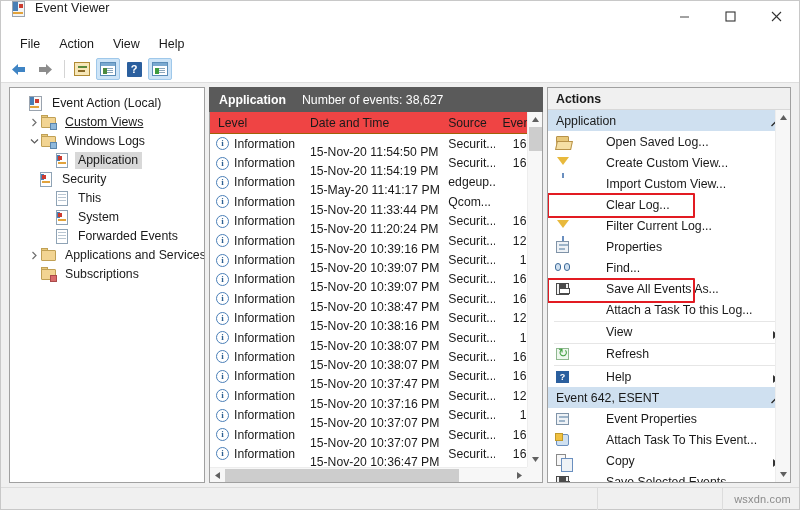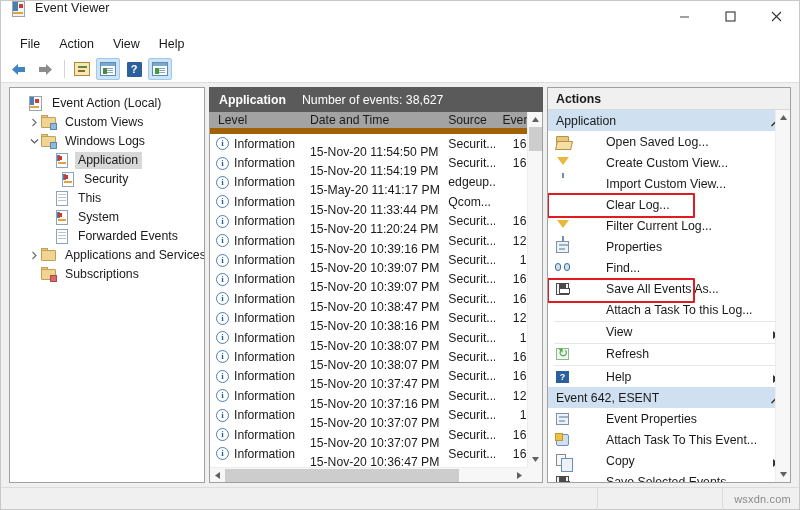--- a/index.html
+++ b/index.html
@@ -155,21 +155,21 @@
   }
   .lh-name { font-weight: bold; }
   .lh-count { margin-left: 16px; font-weight: normal; }
   .list-body {
     position: absolute; top: 25px; left: 0; width: 334px; height: 371px;
     background: #ffffff; border: 1px solid #a0a0a0; border-top: none;
     overflow: hidden;
   }
   .col-head {
     height: 22px; display: flex; align-items: center;
-    border-bottom: 6px solid #a16207; background: #a3a3a3;
+    border-bottom: 1px solid #a16207; background: #ef4444;
     font-size: 12.2px; color: #1a1a1a;
     position: relative;
   }
   .col-head .ch { padding-left: 8px; white-space: nowrap; overflow: hidden; }
   .ch.c-level { width: 97px; }
   .ch.c-date  { width: 146px; }
   .ch.c-source{ width: 57px; }
   .ch.c-eid   { width: 50px; }
 
   .evt-row {
@@ -368,21 +368,21 @@
           <div class="tree-row" style="padding-left: 4px;">
             <span class="tr-exp"></span>
             <span class="tr-ico ico-ev">
               <span class="sheet"></span>
               <span class="blue"></span>
               <span class="redsq"></span>
               <span class="bar"></span>
             </span>
             <span class="tr-label">Event Action (Local)</span>
           </div>
-          <div class="tree-row" style="padding-left: 17px;">
+          <div class="tree-row" style="padding-left: 17px; text-decoration: underline;">
             <span class="tr-exp">
               <svg width="7" height="9" viewBox="0 0 7 9">
                 <path d="M1.5 1 L5 4.5 L1.5 8" fill="none" stroke="#707070" stroke-width="1.2"></path>
               </svg>
             </span>
             <span class="tr-ico ico-folder">
               <span class="tab"></span>
               <span class="f"></span>
               <span class="badge"></span>
             </span>
@@ -404,21 +404,21 @@
           <div class="tree-row selected" style="padding-left: 30px;">
             <span class="tr-exp"></span>
             <span class="tr-ico ico-log">
               <span class="sheet"></span>
               <span class="blue"></span>
               <span class="red"></span>
               <span class="yl"></span>
             </span>
             <span class="tr-label">Application</span>
           </div>
-          <div class="tree-row" style="padding-left: 36px; text-align: right;">
+          <div class="tree-row" style="padding-left: 14px; text-align: right;">
             <span class="tr-exp"></span>
             <span class="tr-ico ico-log">
               <span class="sheet"></span>
               <span class="blue"></span>
               <span class="red"></span>
               <span class="yl"></span>
             </span>
             <span class="tr-label">Security</span>
           </div>
           <div class="tree-row" style="padding-left: 30px;">

